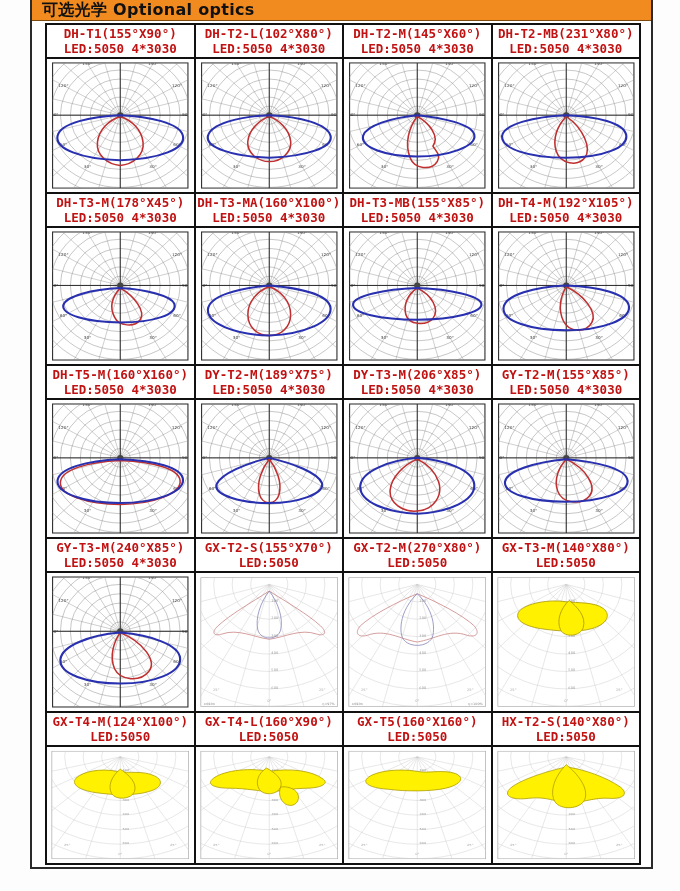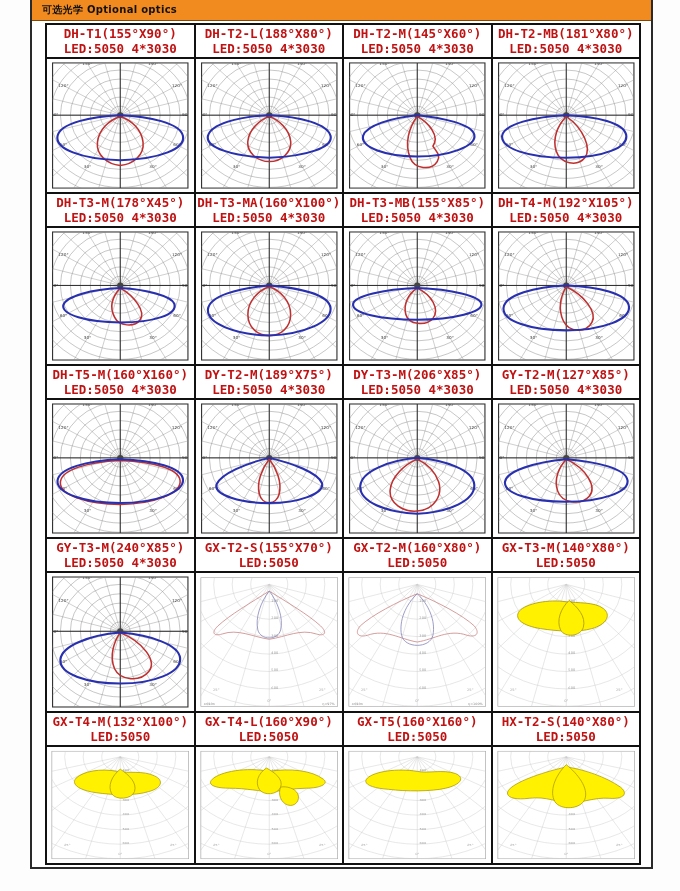--- a/index.html
+++ b/index.html
@@ -8,21 +8,21 @@
     font-family:"DejaVu Sans",sans-serif;position:relative;overflow:hidden;
   }
   .outer{
     position:absolute;left:30px;top:0;width:623px;height:869px;
     border-left:2px solid #2a2a2a;border-right:2px solid #2a2a2a;border-bottom:2px solid #2a2a2a;
     background:#ffffff;box-sizing:border-box;
   }
   .hdr{
     height:20px;background:#F28B1F;border-bottom:1px solid #7a4a10;
     display:flex;align-items:center;padding-left:10px;
-    font-size:10px;font-weight:bold;color:#111;
+    font-size:16px;font-weight:bold;color:#111;
     font-family:"DejaVu Sans",sans-serif;letter-spacing:.3px;
   }
   .tbl{
     margin:2px 10px 16px 13px;
     background:#111;border:2px solid #111;
     display:grid;grid-template-columns:repeat(4,1fr);
     grid-template-rows:32px 133px 32px 136px 32px 137px 32px 138px 32px 116px;
     gap:2px;
   }
   .tcell{
@@ -39,29 +39,29 @@
 <div class="outer">
   <div class="hdr" style="background: rgb(242, 139, 31);">
     <span>可选光学 Optional optics</span>
   </div>
   <div class="tbl">
       <div class="tcell">
         <div>DH-T1(155°X90°)</div>
         <div>LED:5050 4*3030</div>
       </div>
       <div class="tcell">
-        <div>DH-T2-L(188°X80°)</div>
+        <div>DH-T2-L(102°X80°)</div>
         <div>LED:5050 4*3030</div>
       </div>
       <div class="tcell">
         <div>DH-T2-M(145°X60°)</div>
         <div>LED:5050 4*3030</div>
       </div>
       <div class="tcell">
-        <div>DH-T2-MB(181°X80°)</div>
+        <div>DH-T2-MB(231°X80°)</div>
         <div>LED:5050 4*3030</div>
       </div>
       <div class="dcell">
         <svg viewBox="0 0 100 100" preserveAspectRatio="none">
           <defs>
             <clipPath id="clipD0">
               <rect x="2.5" y="1.5" width="95" height="97"></rect>
             </clipPath>
           </defs>
           <rect x="2.5" y="1.5" width="95" height="97" fill="#fff" stroke="#333" stroke-width="0.8"></rect>
@@ -559,21 +559,21 @@
       </div>
       <div class="tcell">
         <div>DY-T2-M(189°X75°)</div>
         <div>LED:5050 4*3030</div>
       </div>
       <div class="tcell">
         <div>DY-T3-M(206°X85°)</div>
         <div>LED:5050 4*3030</div>
       </div>
       <div class="tcell">
-        <div>GY-T2-M(127°X85°)</div>
+        <div>GY-T2-M(155°X85°)</div>
         <div>LED:5050 4*3030</div>
       </div>
       <div class="dcell">
         <svg viewBox="0 0 100 100" preserveAspectRatio="none">
           <defs>
             <clipPath id="clipD8">
               <rect x="2.5" y="1.5" width="95" height="97"></rect>
             </clipPath>
           </defs>
           <rect x="2.5" y="1.5" width="95" height="97" fill="#fff" stroke="#333" stroke-width="0.8"></rect>
@@ -811,21 +811,21 @@
       </div>
       <div class="tcell">
         <div>GY-T3-M(240°X85°)</div>
         <div>LED:5050 4*3030</div>
       </div>
       <div class="tcell">
         <div>GX-T2-S(155°X70°)</div>
         <div>LED:5050</div>
       </div>
       <div class="tcell">
-        <div>GX-T2-M(160°X80°)</div>
+        <div>GX-T2-M(270°X80°)</div>
         <div>LED:5050</div>
       </div>
       <div class="tcell">
         <div>GX-T3-M(140°X80°)</div>
         <div>LED:5050</div>
       </div>
       <div class="dcell">
         <svg viewBox="0 0 100 100" preserveAspectRatio="none">
           <defs>
             <clipPath id="clipD12">
@@ -1018,21 +1018,21 @@
             <text x="51.5" y="46" font-size="2.5" fill="#999">300</text>
             <text x="51.5" y="59" font-size="2.5" fill="#999">400</text>
             <text x="51.5" y="72" font-size="2.5" fill="#999">500</text>
             <text x="51.5" y="85" font-size="2.5" fill="#999">600</text>
             <path d="M50 20 C38 18 22 21 17 27 C13 33 20 38 32 40 C44 42 58 43 68 40 C78 37 82 30 76 25 C70 20 58 21 50 20 Z" fill="#FFF100" stroke="#ab9a00" stroke-width="0.6" stroke-linejoin="round"></path>
             <path d="M52 19 C46 25 43 34 46 41 C49 47 60 46 62 39 C64 31 58 24 52 19 Z" fill="#FFF100" stroke="#ab9a00" stroke-width="0.6" stroke-linejoin="round"></path>
           </g>
         </svg>
       </div>
       <div class="tcell">
-        <div>GX-T4-M(132°X100°)</div>
+        <div>GX-T4-M(124°X100°)</div>
         <div>LED:5050</div>
       </div>
       <div class="tcell">
         <div>GX-T4-L(160°X90°)</div>
         <div>LED:5050</div>
       </div>
       <div class="tcell">
         <div>GX-T5(160°X160°)</div>
         <div>LED:5050</div>
       </div>

